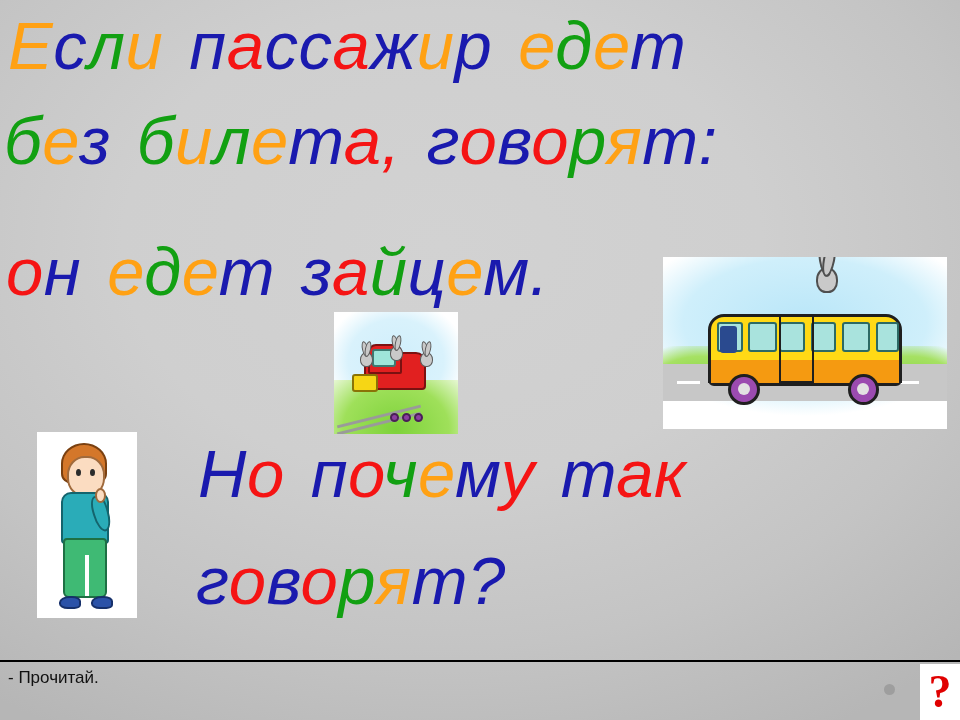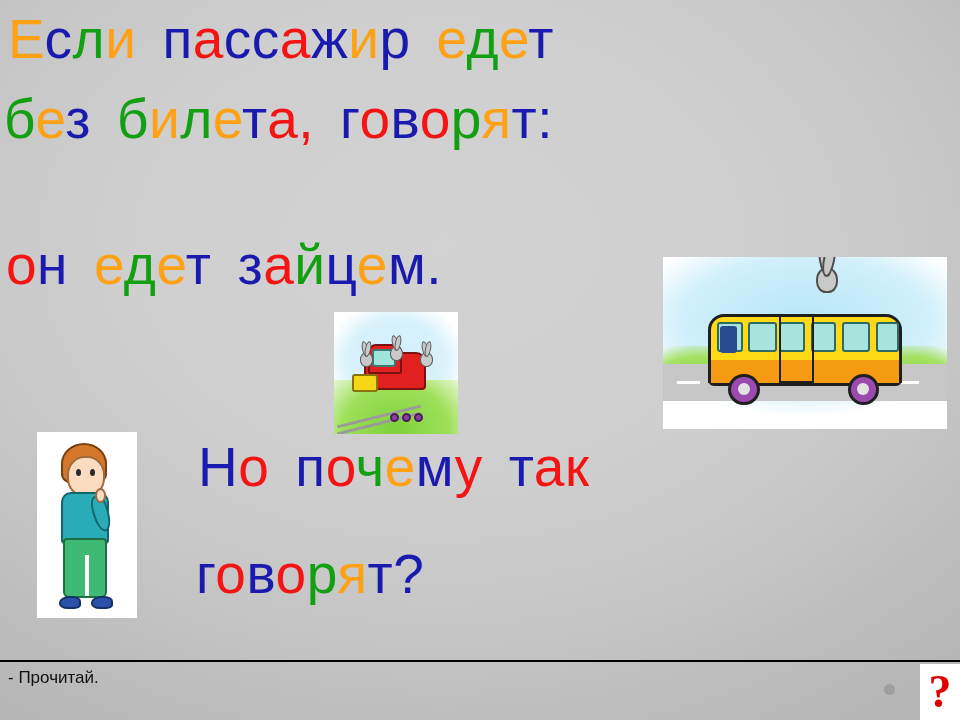--- a/index.html
+++ b/index.html
@@ -6,24 +6,24 @@
   html, body { width:960px; height:720px; overflow:hidden; }
   body {
     font-family:"Liberation Sans", sans-serif;
     background:
       radial-gradient(ellipse 760px 560px at 46% 34%, #d2d2d2 0%, #cfcfcf 42%, #c4c4c4 72%, #b6b6b6 100%);
     position:relative;
   }
 
   
   .slide-text { position:absolute; left:0; top:0; width:960px; }
-  .line { font-size:55px; line-height:1.0; font-weight:400; white-space:nowrap;
-          letter-spacing:0.5px; }
+  .line { font-size:67px; line-height:1.0; font-weight:400; white-space:nowrap;
+          letter-spacing:0.5px;font-style:italic; }
   .l1 { position:absolute; left:8px;  top:12px; }
-  .l2 { position:absolute; left:4px;  top:92px; }
+  .l2 { position:absolute; left:4px;  top:107px; }
   .l3 { position:absolute; left:6px;  top:238px; }
   .l4 { position:absolute; left:198px; top:440px; }
   .l5 { position:absolute; left:196px; top:547px; }
   .sp { display:inline-block; width:26px; }
 
   .c-o { color:#FFA114; }   
   .c-b { color:#1A1AAE; }   
   .c-g { color:#12A012; }   
   .c-r { color:#F51414; }   
 

